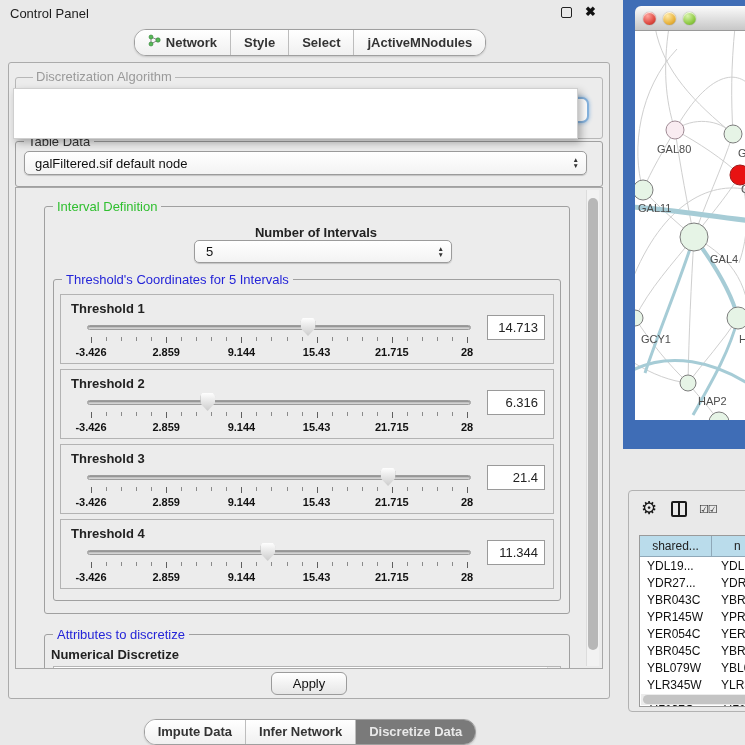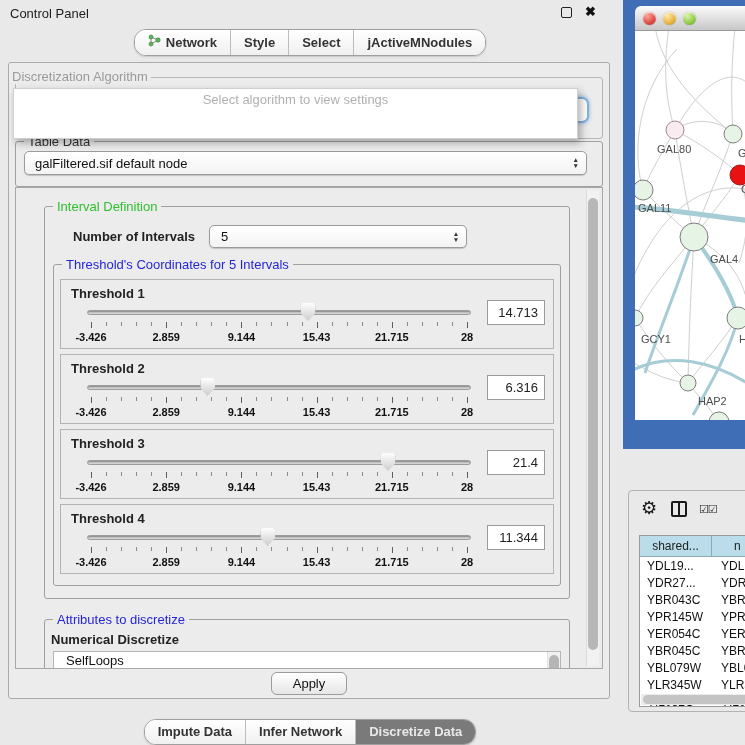--- a/index.html
+++ b/index.html
@@ -22,21 +22,21 @@
   .seg { padding:4px 13px 5px; font-size:13px; font-weight:bold; color:#333;
     border-right:1px solid #bdbdbd; display:flex; align-items:center; gap:5px; background:linear-gradient(#ffffff,#f0f0f0); }
   .seg:last-child { border-right:none; }
   .seg.sel { background:#7a7a7a; color:#e9e9e9; border-right-color:#6d6d6d; }
 
   .main-panel { position:absolute; left:8px; top:62px; width:602px; height:637px;
     background:#ececec; border:1px solid #ababab; border-radius:3px; }
 
   .algo-group-frag { position:absolute; left:6px; top:14px; width:588px; height:62px;
     border:1px solid #b7b7b7; border-radius:3px; z-index:0; }
-  .algo-label { position:absolute; left:0; top:6px; font-size:13px; color:#9a9a9a; z-index:1; background:#ececec; padding:0 3px;}
+  .algo-label { position:absolute; left:24px; top:6px; font-size:13px; color:#9a9a9a; z-index:1; background:#ececec; padding:0 3px;}
   .algo-combo { position:absolute; left:544px; top:34px; width:36px; height:26px; background:#fff;
     border:2px solid #85b2dd; border-radius:7px; box-shadow:0 0 4px #85b2dd; z-index:10; }
 
   .group { position:relative; border:1px solid #a0a0a0; border-radius:3px; }
   .gtitle { position:absolute; top:-8px; left:8px; background:#ececec; padding:0 4px; font-size:13px; white-space:nowrap; }
   .gtitle.green { color:#2fbf2f; }
   .gtitle.blue  { color:#2525d8; }
   .gtitle.dark  { color:#333; }
 
   .td-group { position:absolute; left:6px; top:78px; width:588px; height:46px; z-index:2; }
@@ -54,21 +54,21 @@
   .popup .opt.sel { font-weight:bold; }
 
   .scrollarea { position:absolute; left:6px; top:124px; width:588px; height:482px;
     border:1px solid #a8a8a8; background:#ececec; overflow:hidden; z-index:2; }
   .sa-content { position:absolute; left:28px; top:10px; right:32px; }
   .vsb { position:absolute; right:3px; top:2px; bottom:2px; width:13px; background:#f2f2f2;
     border-left:1px solid #dcdcdc; z-index:5;}
   .vsb-thumb { position:absolute; left:1px; right:1px; top:8px; bottom:16px; background:#b7b7b7; border-radius:6px; }
 
   .interval-group { margin-top:8px; }
-  .num-row { display:flex; align-items:center; margin:18px 10px 12px 28px; }
+  .num-row { display:flex; align-items:center; margin:18px 10px 12px 28px;flex-direction:column; }
   .bold { font-weight:bold; font-size:13px; }
   .spinner { width:258px; height:23px; margin-left:14px; padding-left:11px; }
 
   .thr-group { margin:16px 8px 12px 8px; padding:14px 0 6px; }
   .thr-row { position:relative; height:70px; border:1px solid #b3b3b3; margin:0 6px 5px 6px; }
   .thr-label { position:absolute; left:10px; top:6px; font-weight:bold; font-size:13px; }
   .sl-zone { position:absolute; left:30px; right:86px; top:24px; height:42px; }
   .sl-track { position:absolute; left:-4px; right:-4px; top:6px; height:5px; border-radius:3px;
     background:linear-gradient(#b0b0b0,#dadada); border:1px solid #9c9c9c;
     box-shadow:inset 0 1px 1px rgba(0,0,0,.2); }
@@ -173,21 +173,20 @@
       <div class="combo td-combo">
         <span>galFiltered.sif default node</span>
         <span class="stepper">
             <span>▲</span>
             <span>▼</span>
           </span>
       </div>
     </div>
 
     <div class="popup">
-      <div class="ph">Select algorithm to view settings</div>
       <div id="algo-options">
         </div>
     </div>
 
     <div class="scrollarea">
       <div class="sa-content">
         <div class="group interval-group">
           <span class="gtitle green">Interval Definition</span>
           <div class="num-row">
             <span class="bold">Number of Intervals</span>

